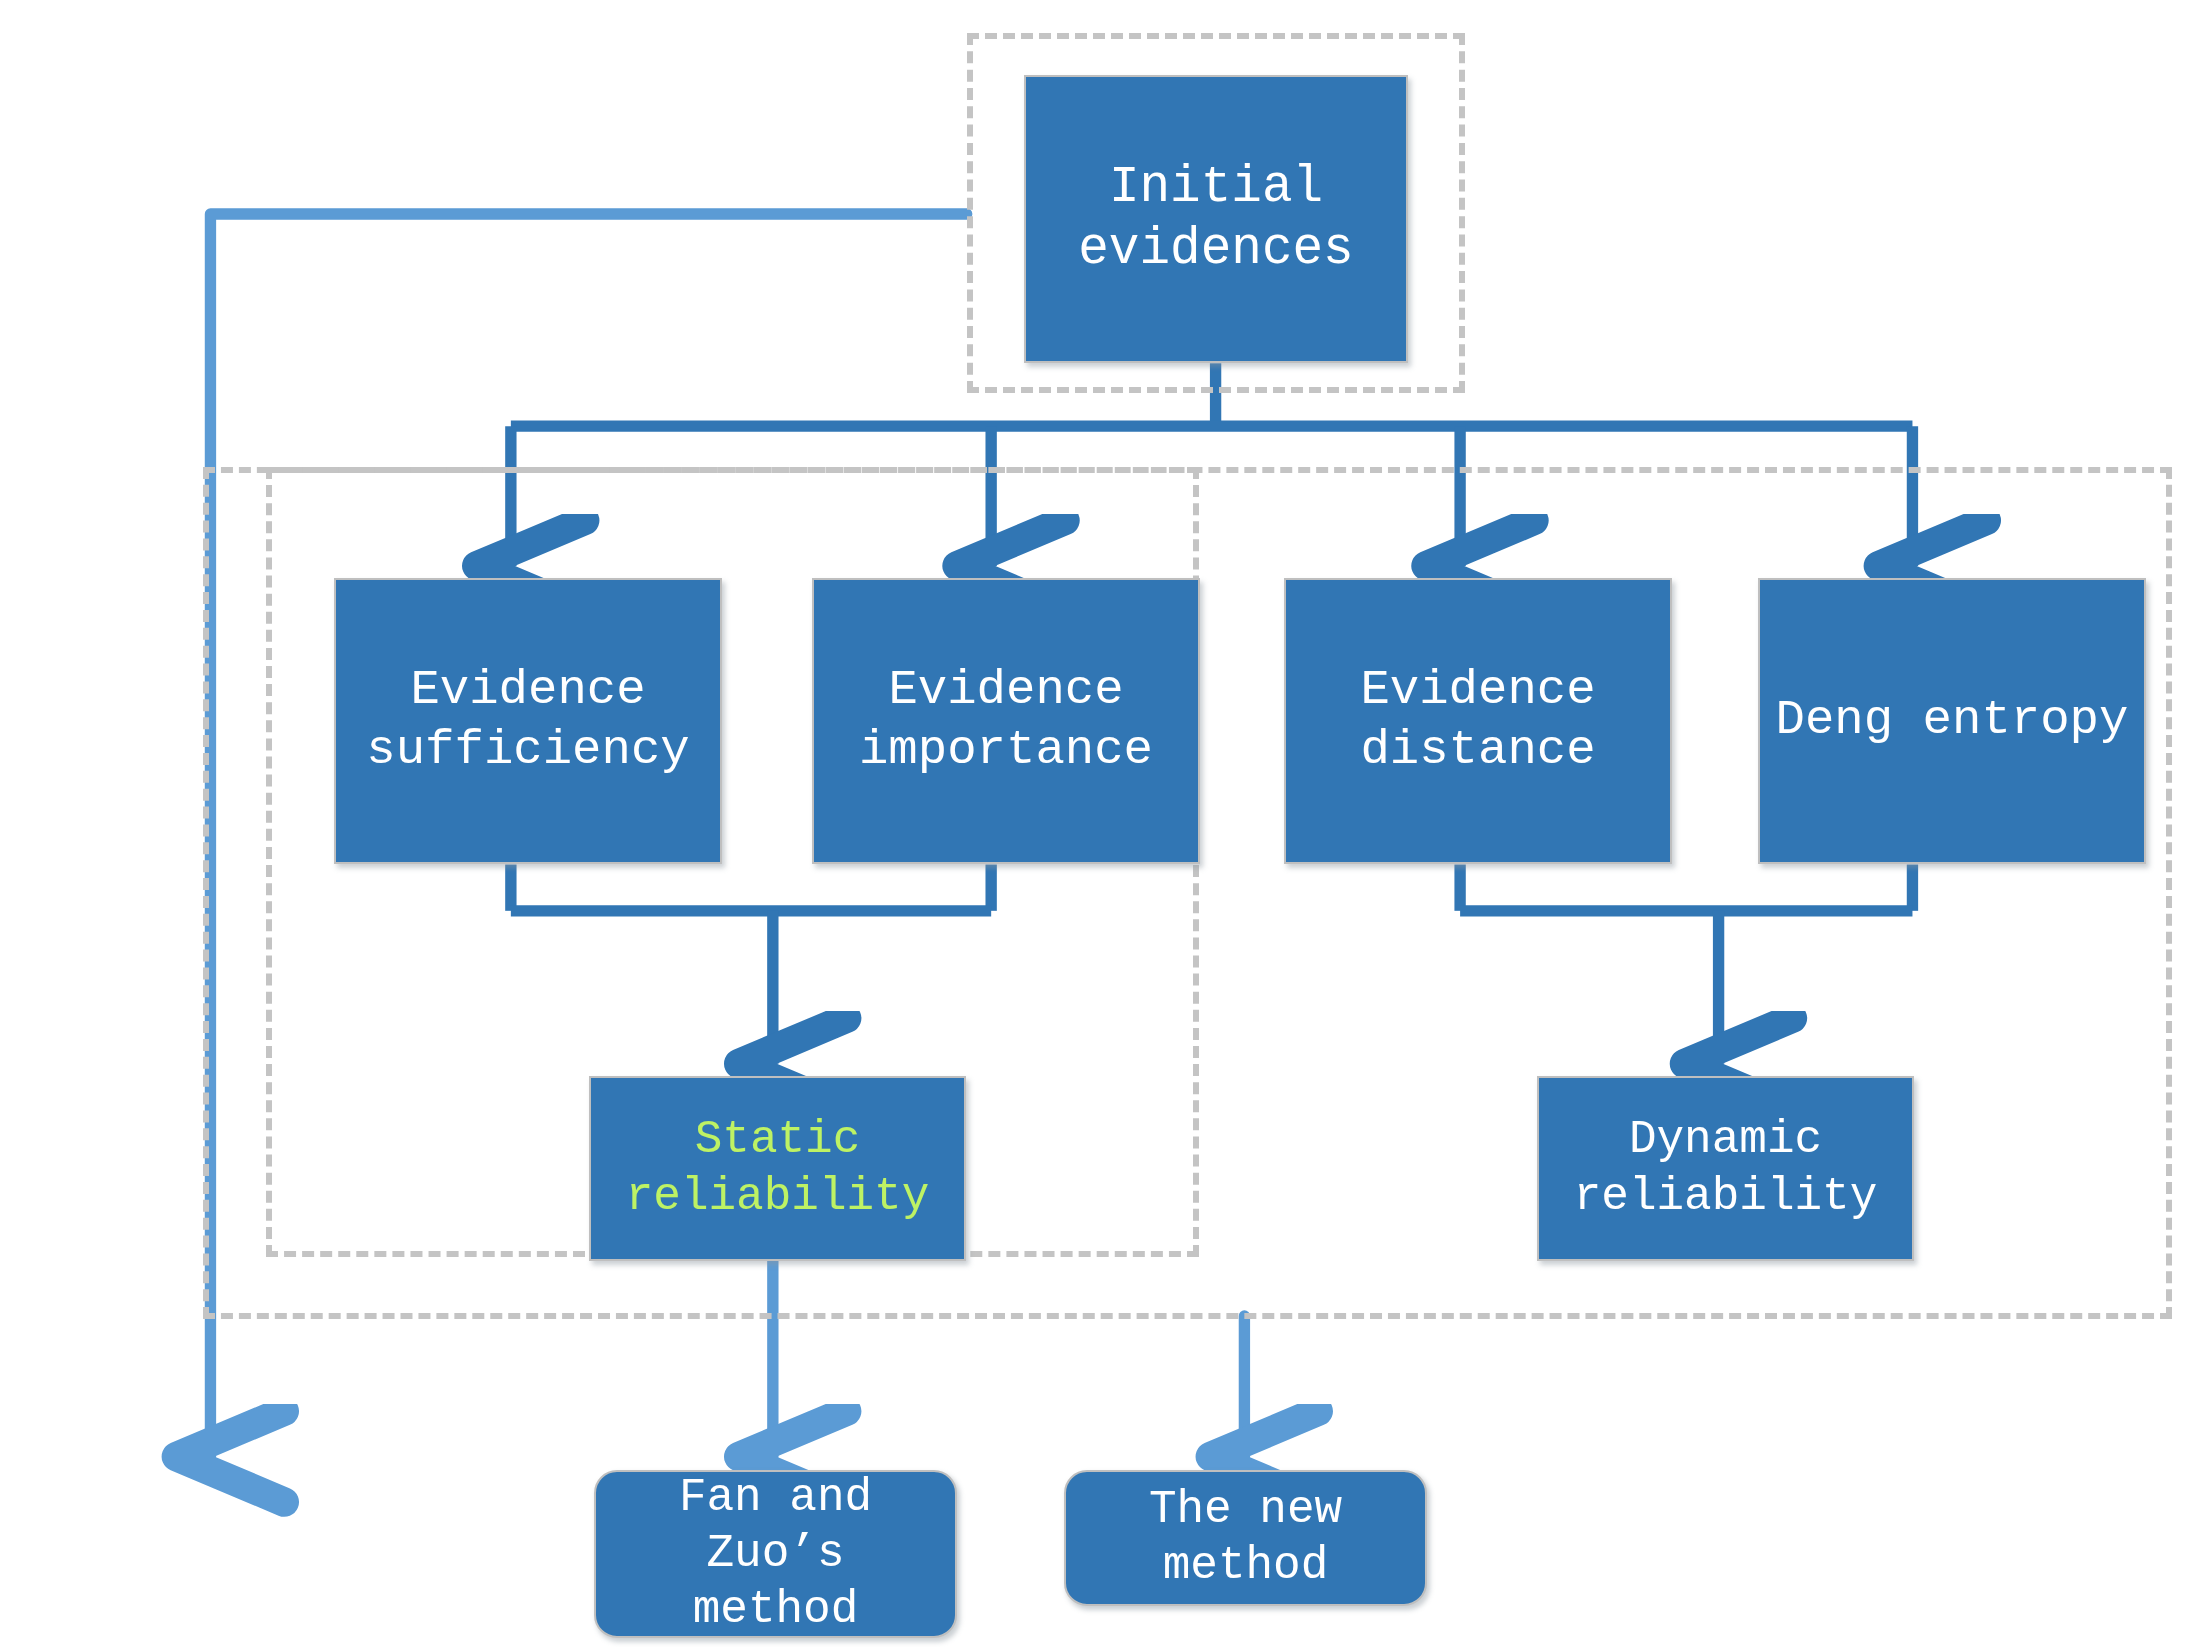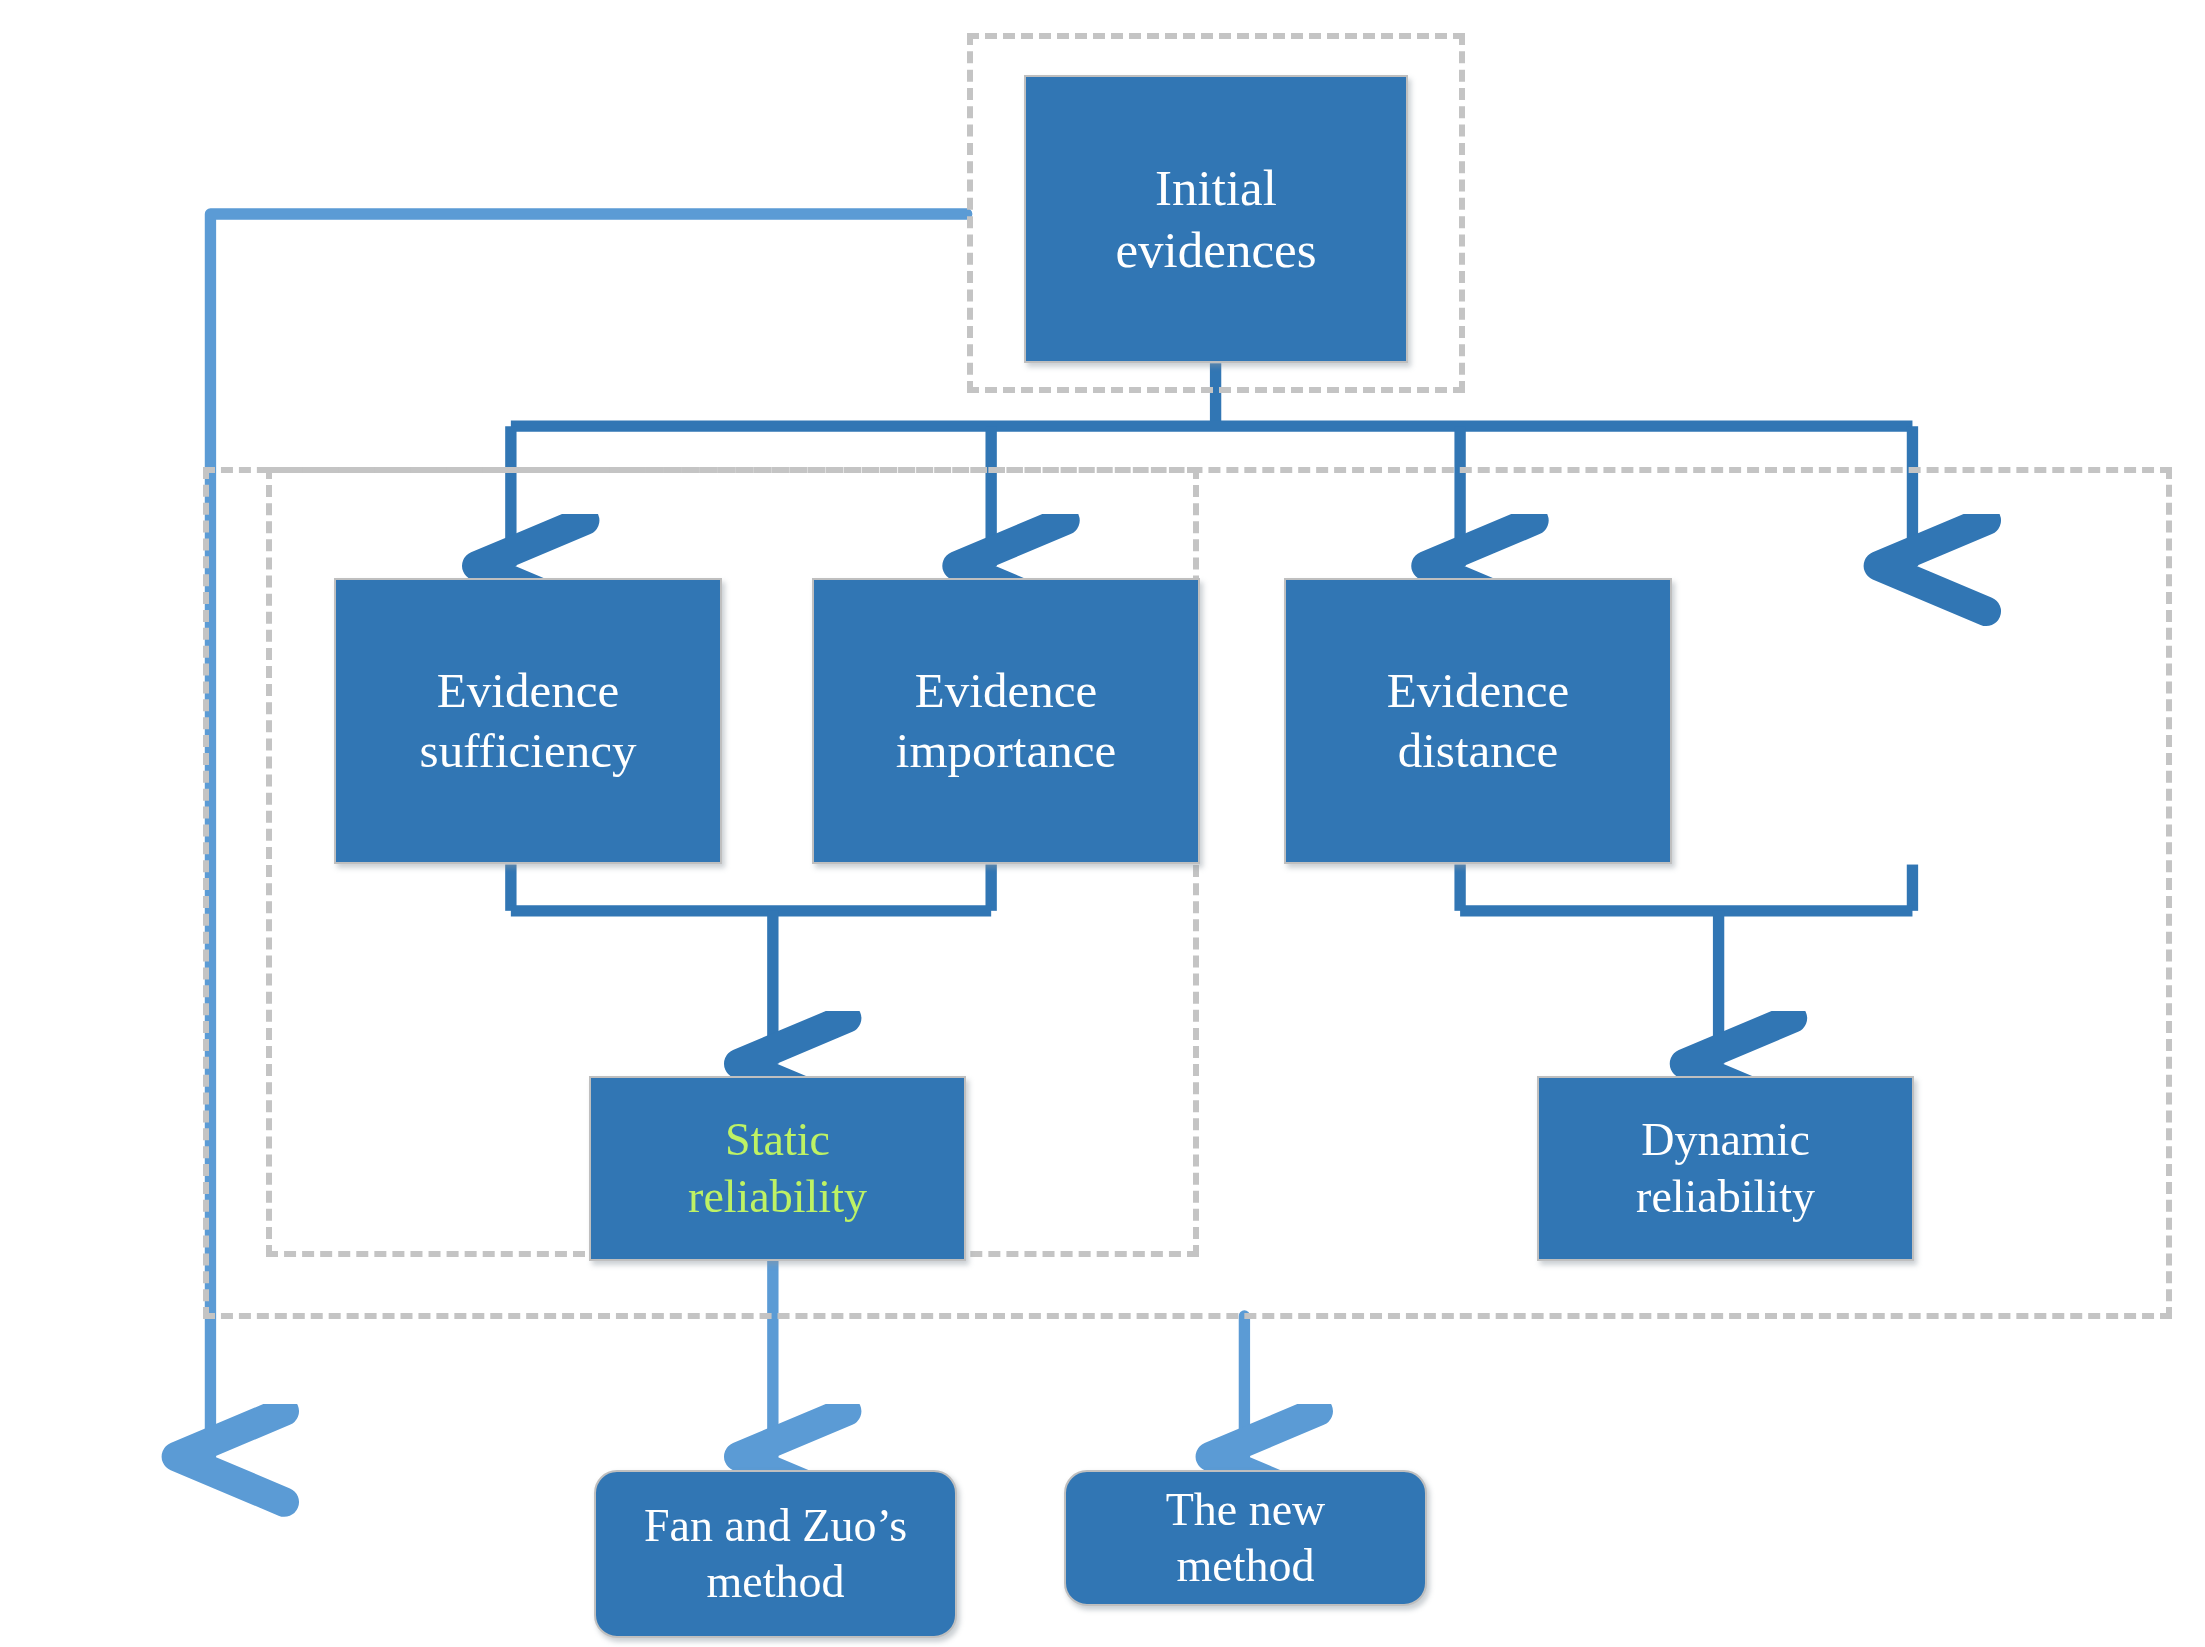--- a/index.html
+++ b/index.html
@@ -28,20 +28,21 @@
     box-sizing: border-box;
     background: #3176B4;
     border: 2.6px solid #BFBFBF;
     color: #FFFFFF;
     display: flex;
     align-items: center;
     text-align: center;
     line-height: 1.22;
     box-shadow: 2.6px 3.5px 5.2px rgba(140,150,160,0.45);
     z-index: 3;
+    font-family: Liberation Mono, monospace;
   }
   .node .label {
     display: block;
     width: 100%;
     padding: 0 5.2px;
     white-space: pre-line;
   }
   .rounded {
     border-radius: 23px;
   }
@@ -113,20 +114,23 @@
 sufficiency</span>
   </div>
   <div class="node" id="n-evidence-importance" style="left: 812px; top: 578px; width: 388px; height: 286px; font-size: 49px; background: rgb(49, 118, 180); border-color: rgb(191, 191, 191); color: rgb(255, 255, 255);">
     <span class="label">Evidence
 importance</span>
   </div>
   <div class="node" id="n-evidence-distance" style="left: 1284px; top: 578px; width: 388px; height: 286px; font-size: 49px; background: rgb(49, 118, 180); border-color: rgb(191, 191, 191); color: rgb(255, 255, 255);">
     <span class="label">Evidence
 distance</span>
   </div>
+  <div class="node" id="n-deng-entropy" style="left: 1758px; top: 578px; width: 388px; height: 286px; font-size: 49px; background: rgb(49, 118, 180); border-color: rgb(191, 191, 191); color: rgb(255, 255, 255);">
+    <span class="label">Deng entropy</span>
+  </div>
   <div class="node" id="n-static-reliability" style="left: 589px; top: 1076px; width: 377px; height: 185px; font-size: 46px; background: rgb(49, 118, 180); border-color: rgb(191, 191, 191); color: #bef264;">
     <span class="label">Static
 reliability</span>
   </div>
   <div class="node" id="n-dynamic-reliability" style="left: 1537px; top: 1076px; width: 377px; height: 185px; font-size: 46px; background: rgb(49, 118, 180); border-color: rgb(191, 191, 191); color: #ffffff;">
     <span class="label">Dynamic
 reliability</span>
   </div>
   <div class="node rounded" id="n-fan-and-zuo-method" style="left: 594px; top: 1470px; width: 363px; height: 168px; font-size: 46px; background: rgb(49, 118, 180); border-color: rgb(191, 191, 191); color: rgb(255, 255, 255);">
     <span class="label">Fan and Zuo’s

